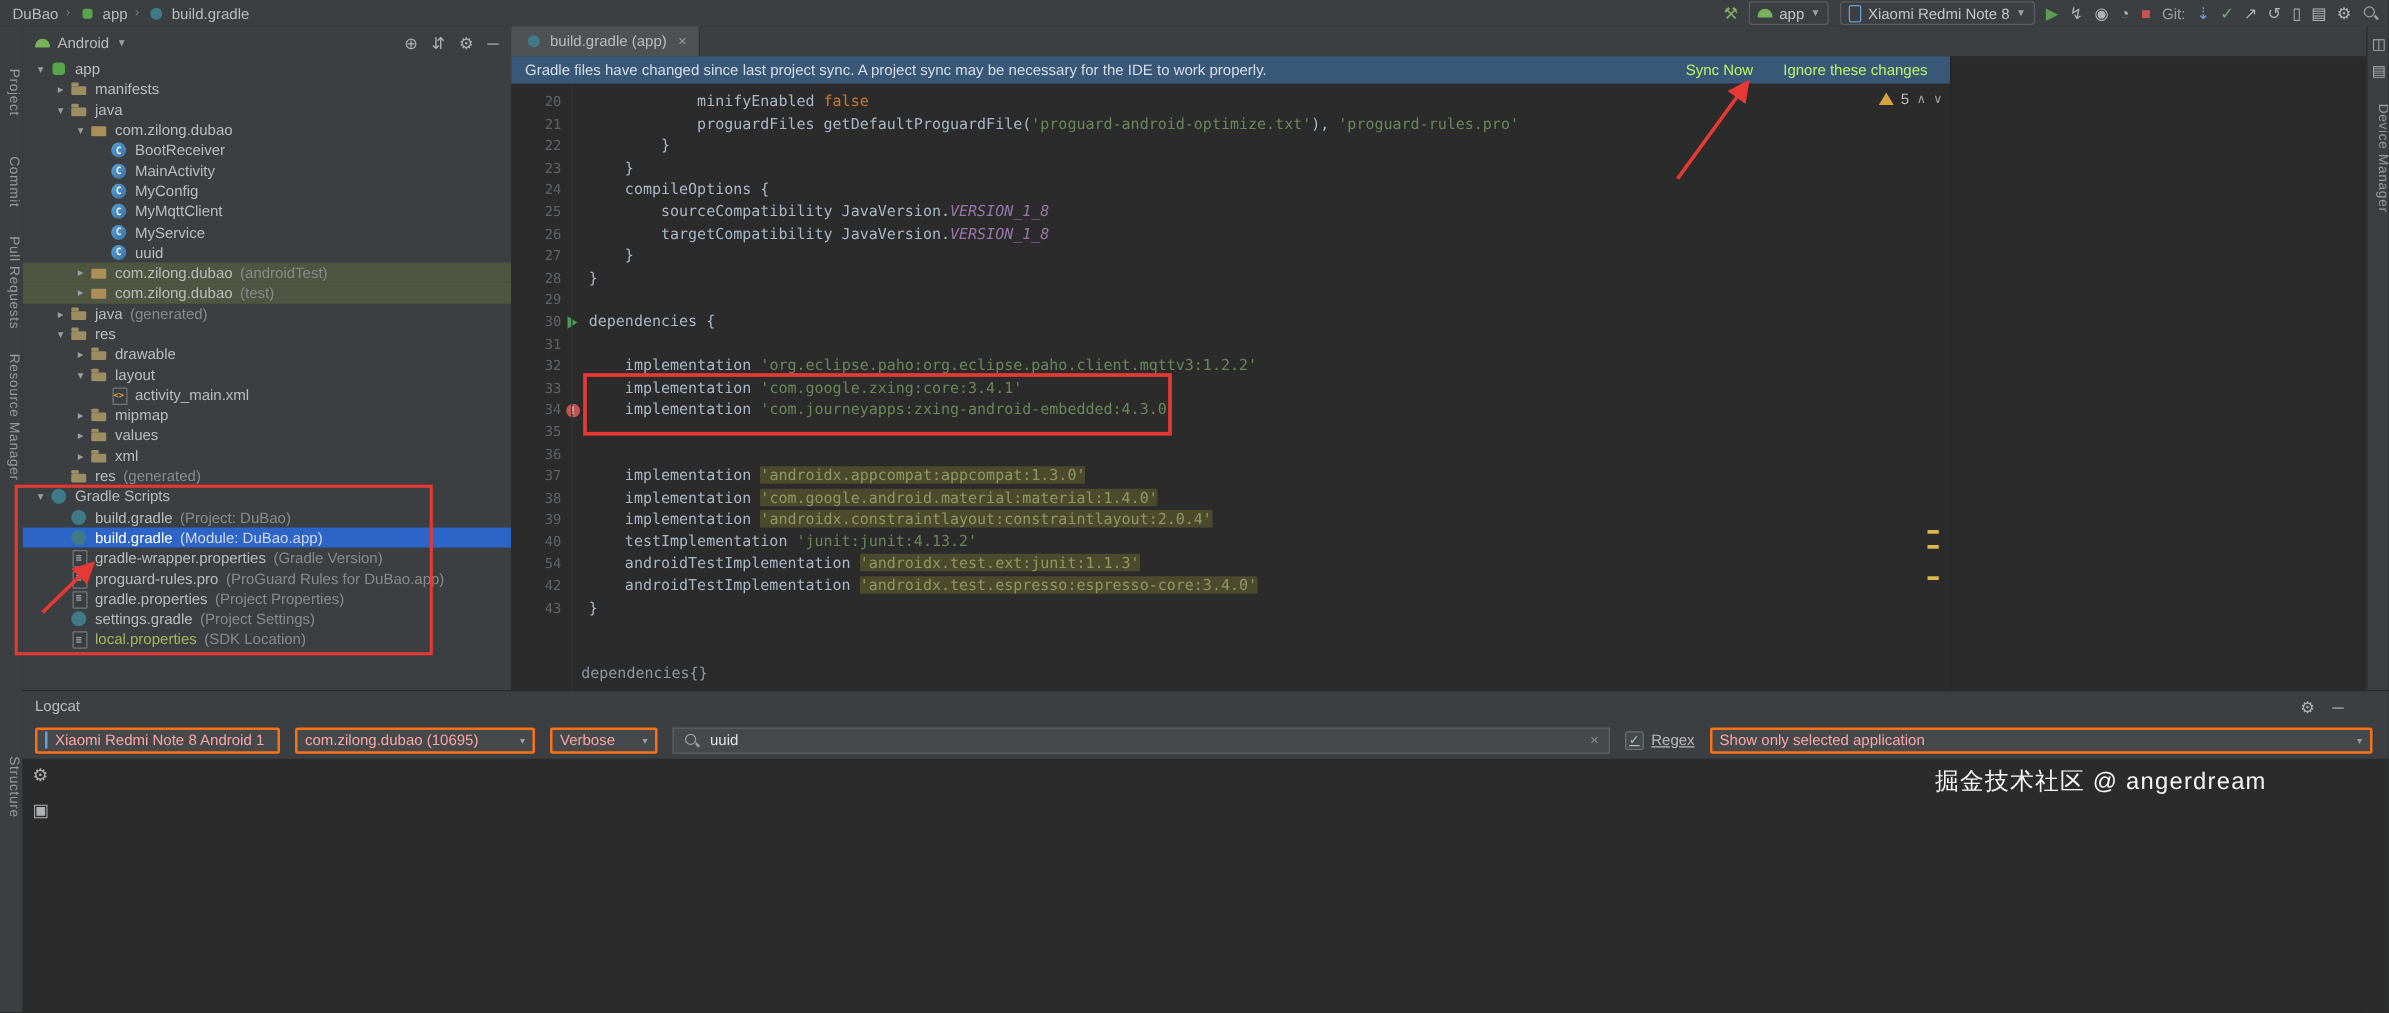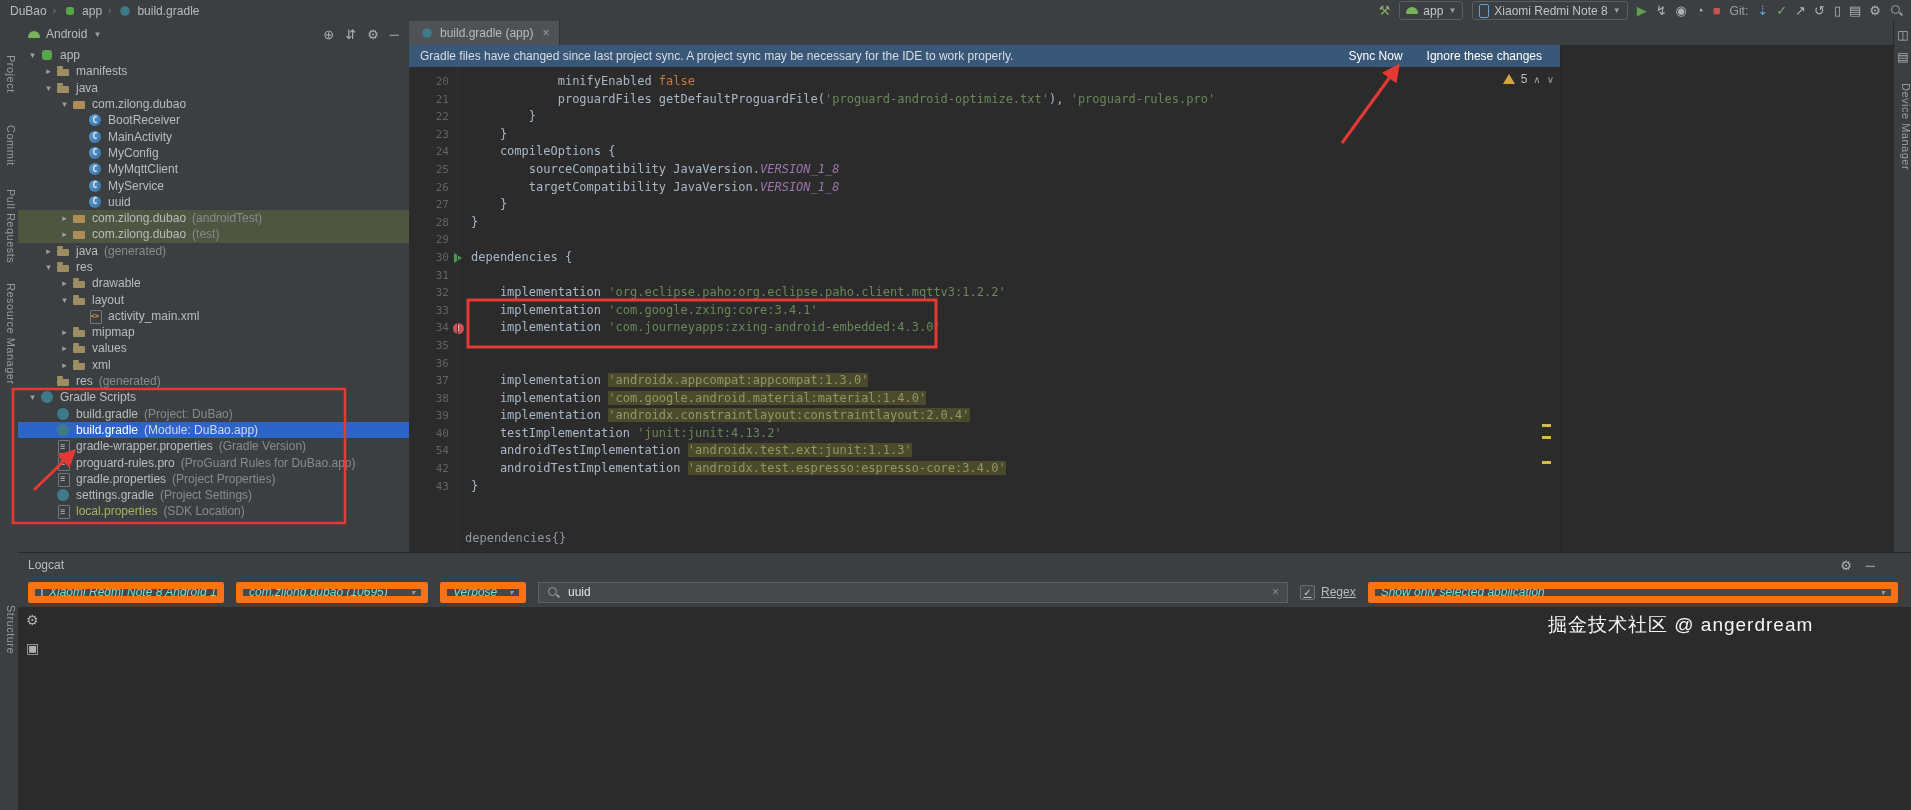--- a/index.html
+++ b/index.html
@@ -74,21 +74,21 @@
 
   
   #tabbar{position:absolute;left:409px;top:21px;width:1484px;height:24px;background:#3c3f41;
           border-bottom:1px solid #2a2a2a;display:flex;}
   #tab-active{display:flex;align-items:center;gap:5px;height:24px;padding:0 10px;background:#4e5254;
               border-right:1px solid #323232;color:#bbbbbb;}
   .tab-close{color:#9a9a9a;font-size:12px;margin-left:4px;}
   #banner{position:absolute;left:409px;top:45px;width:1151px;height:22px;background:#395877;
           display:flex;align-items:center;padding:0 18px 0 11px;box-sizing:border-box;color:#d6dde6;}
   #banner-links{margin-left:auto;display:flex;gap:24px;}
-  .banner-link{color:#ffffff;}
+  .banner-link{color:#bef264;}
   #codearea{position:absolute;left:409px;top:67px;width:1151px;height:485px;background:#2b2b2b;
             font-family:"DejaVu Sans Mono",monospace;font-size:12px;}
   #code-lines{padding-top:6px;padding-left:10px;}
   .code-line{display:flex;height:17.6px;line-height:17.6px;white-space:pre;}
   .ln{width:30px;text-align:right;color:#606366;font-size:11px;flex:none;}
   .gut{width:18px;flex:none;display:flex;align-items:center;justify-content:center;}
   .g-run{width:0;height:0;border-top:5px solid transparent;border-bottom:5px solid transparent;
          border-left:8px solid #499c54;}
   .g-err{width:11px;height:11px;border-radius:50%;background:#c75450;color:#fff;font-size:9px;
          line-height:11px;text-align:center;font-weight:bold;font-family:"Liberation Sans",sans-serif;}
@@ -109,22 +109,22 @@
   #editor-divider{position:absolute;left:1560px;top:45px;width:1px;height:507px;background:#242628;}
 
   
   #logcat{position:absolute;left:18px;top:552px;width:1893px;height:258px;background:#3c3f41;
           border-top:1px solid #2a2a2a;}
   #lc-header{height:24px;display:flex;align-items:center;padding:0 36px 0 10px;}
   #lc-header-icons{margin-left:auto;display:flex;gap:14px;}
   #lc-toolbar{position:absolute;left:0;top:24px;right:0;height:30px;display:flex;align-items:center;
               gap:12px;padding-left:10px;}
   .combo{display:flex;align-items:center;gap:6px;height:21px;background:#45494b;
-         border:7px solid #f97316;border-radius:2px;padding:0 6px;color:#5eead4;box-sizing:border-box;
-         overflow:hidden;white-space:nowrap;flex:none;font-style:italic;}
+         border:2px solid #f97316;border-radius:2px;padding:0 6px;color:#fca5a5;box-sizing:border-box;
+         overflow:hidden;white-space:nowrap;flex:none;}
   .combo::after{content:"▾";font-size:8px;color:#9da0a2;margin-left:auto;padding-left:6px;}
   #lc-search{flex:none;width:750px;height:21px;background:#45494b;border:1px solid #5e6163;
              display:flex;align-items:center;gap:8px;padding:0 8px;box-sizing:border-box;}
   #lc-search .clear{margin-left:auto;color:#8a8d8f;}
   .cb{width:13px;height:13px;background:#43494b;border:1px solid #6b7073;border-radius:2px;
       display:inline-flex;align-items:center;justify-content:center;flex:none;}
   .cb::after{content:"✓";font-size:10px;color:#c7cdd3;}
   #lc-content{position:absolute;left:0;top:54px;right:0;bottom:0;background:#2b2b2b;}
   #lc-strip{position:absolute;left:8px;top:6px;display:flex;flex-direction:column;gap:14px;}
   #watermark{position:absolute;left:1548px;top:612px;font-size:19px;color:#f6f6f6;letter-spacing:1px;}

